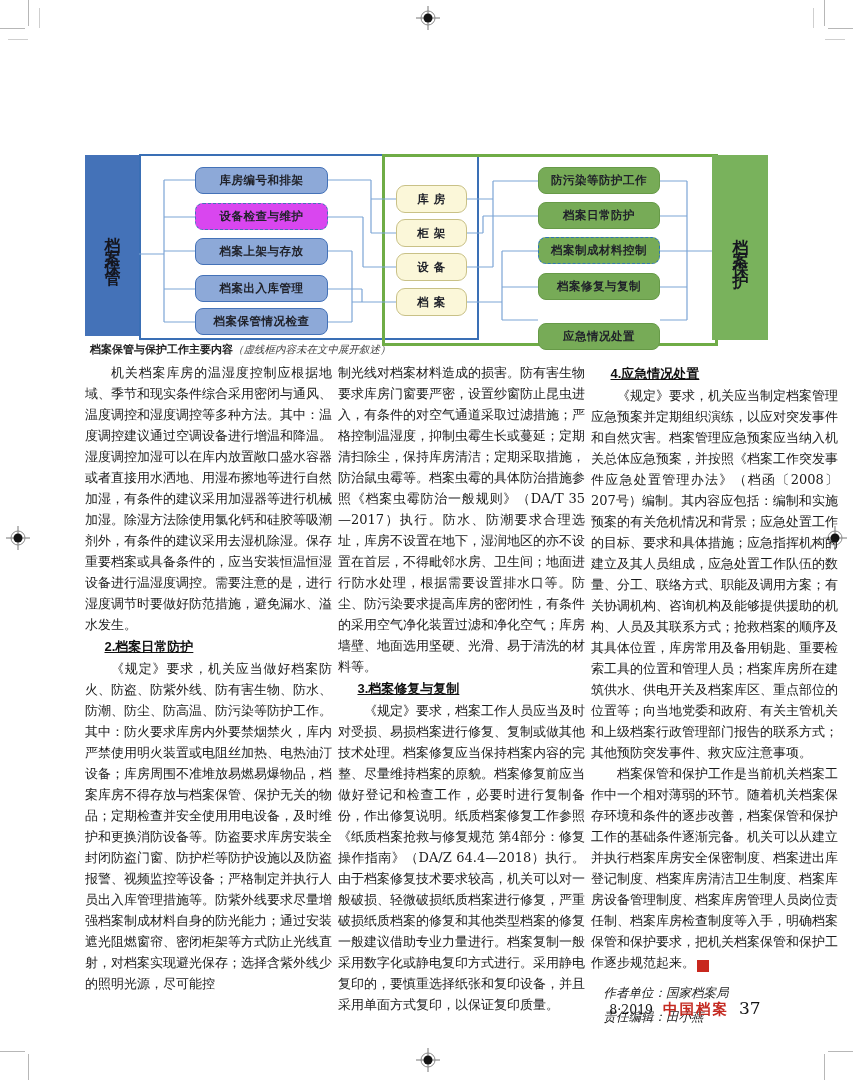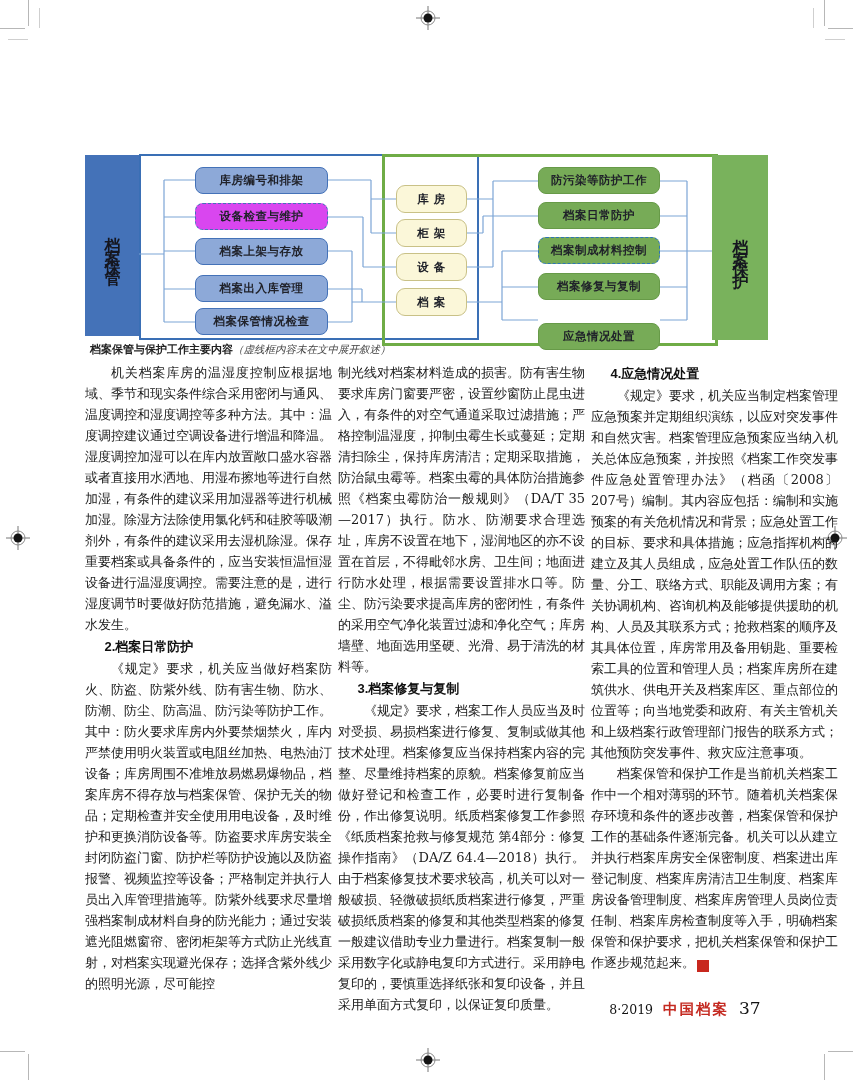--- a/index.html
+++ b/index.html
@@ -40,21 +40,21 @@
   #caption{position:absolute;left:90px;top:342px;width:520px;font-size:11px;color:#222;}
   #caption .cap-t{font-family:"Liberation Sans","DejaVu Sans",sans-serif;font-weight:bold;}
   #caption .cap-n{font-style:italic;font-size:10.5px;color:#444;}
 
   
   .col{position:absolute;top:362px;width:247px;font-size:13px;line-height:21px;text-align:justify;}
   #col1{left:85px;}  #col2{left:338px;}  #col3{left:591px;}
   .col p{margin:0;text-indent:2em;}
   .col p.cont{text-indent:0;}
   .col h5{font-family:"Liberation Sans","DejaVu Sans",sans-serif;font-size:13px;font-weight:bold;
-          margin:1px 0;text-indent:1.5em;color:#101010;}
+          margin:1px 0;text-indent:1.5em;color:#101010;text-decoration:underline;}
   .seal{display:inline-block;width:12px;height:12px;background:#C8281E;color:#ffffff;
         font-size:8px;line-height:12px;text-align:center;vertical-align:-1px;margin-left:2px;
         font-family:"Liberation Sans",sans-serif;}
   #author{margin-top:8px;font-style:italic;font-size:12.5px;line-height:24px;}
   #author div{text-indent:1em;}
 
   
   #footer{position:absolute;top:998px;left:560px;width:250px;text-align:center;white-space:nowrap;}
   #footer .issue{font-size:12.5px;color:#111;text-align:right;}
   #footer .mag{font-size:14.5px;font-weight:bold;color:#C42A21;letter-spacing:2px;margin:0 10px;
@@ -159,19 +159,23 @@
   <div id="col2" class="col">
     <p class="cont">制光线对档案材料造成的损害。防有害生物要求库房门窗要严密，设置纱窗防止昆虫进入，有条件的对空气通道采取过滤措施；严格控制温湿度，抑制虫霉生长或蔓延；定期清扫除尘，保持库房清洁；定期采取措施，防治鼠虫霉等。档案虫霉的具体防治措施参照《档案虫霉防治一般规则》（DA/T 35—2017）执行。防水、防潮要求合理选址，库房不设置在地下，湿润地区的亦不设置在首层，不得毗邻水房、卫生间；地面进行防水处理，根据需要设置排水口等。防尘、防污染要求提高库房的密闭性，有条件的采用空气净化装置过滤和净化空气；库房墙壁、地面选用坚硬、光滑、易于清洗的材料等。</p>
     <h5>3.档案修复与复制</h5>
     <p>《规定》要求，档案工作人员应当及时对受损、易损档案进行修复、复制或做其他技术处理。档案修复应当保持档案内容的完整、尽量维持档案的原貌。档案修复前应当做好登记和检查工作，必要时进行复制备份，作出修复说明。纸质档案修复工作参照《纸质档案抢救与修复规范 第4部分：修复操作指南》（DA/Z 64.4—2018）执行。由于档案修复技术要求较高，机关可以对一般破损、轻微破损纸质档案进行修复，严重破损纸质档案的修复和其他类型档案的修复一般建议借助专业力量进行。档案复制一般采用数字化或静电复印方式进行。采用静电复印的，要慎重选择纸张和复印设备，并且采用单面方式复印，以保证复印质量。</p>
   </div>
 
   <div id="col3" class="col">
     <h5>4.应急情况处置</h5>
     <p>《规定》要求，机关应当制定档案管理应急预案并定期组织演练，以应对突发事件和自然灾害。档案管理应急预案应当纳入机关总体应急预案，并按照《档案工作突发事件应急处置管理办法》（档函〔2008〕207号）编制。其内容应包括：编制和实施预案的有关危机情况和背景；应急处置工作的目标、要求和具体措施；应急指挥机构的建立及其人员组成，应急处置工作队伍的数量、分工、联络方式、职能及调用方案；有关协调机构、咨询机构及能够提供援助的机构、人员及其联系方式；抢救档案的顺序及其具体位置，库房常用及备用钥匙、重要检索工具的位置和管理人员；档案库房所在建筑供水、供电开关及档案库区、重点部位的位置等；向当地党委和政府、有关主管机关和上级档案行政管理部门报告的联系方式；其他预防突发事件、救灾应注意事项。</p>
     <p><span>档案保管和保护工作是当前机关档案工作中一个相对薄弱的环节。随着机关档案保存环境和条件的逐步改善，档案保管和保护工作的基础条件逐渐完备。机关可以从建立并执行档案库房安全保密制度、档案进出库登记制度、档案库房清洁卫生制度、档案库房设备管理制度、档案库房管理人员岗位责任制、档案库房检查制度等入手，明确档案保管和保护要求，把机关档案保管和保护工作逐步规范起来。</span><span class="seal">档</span></p>
+    <div id="author">
+      <div>作者单位：国家档案局</div>
+      <div>责任编辑：田小燕</div>
+    </div>
   </div>
 
   <div id="footer">
     <span class="issue">8·2019</span><span class="mag">中国档案</span><span class="pnum">37</span>
   </div>
 
 </div>
 
 </body></html>

